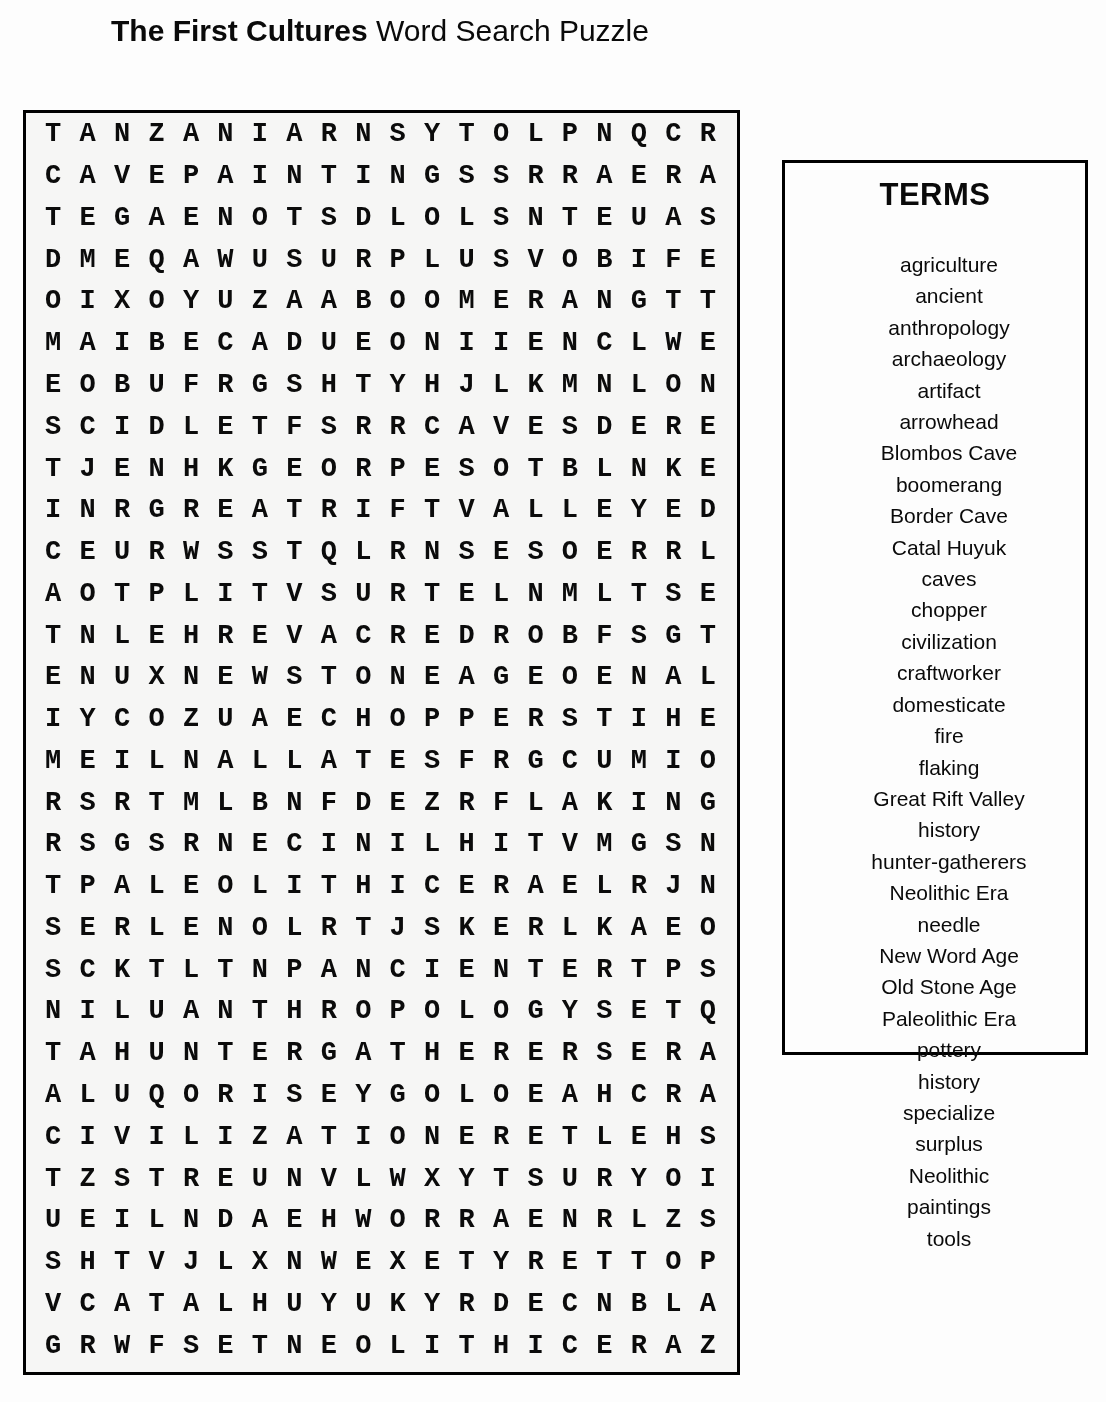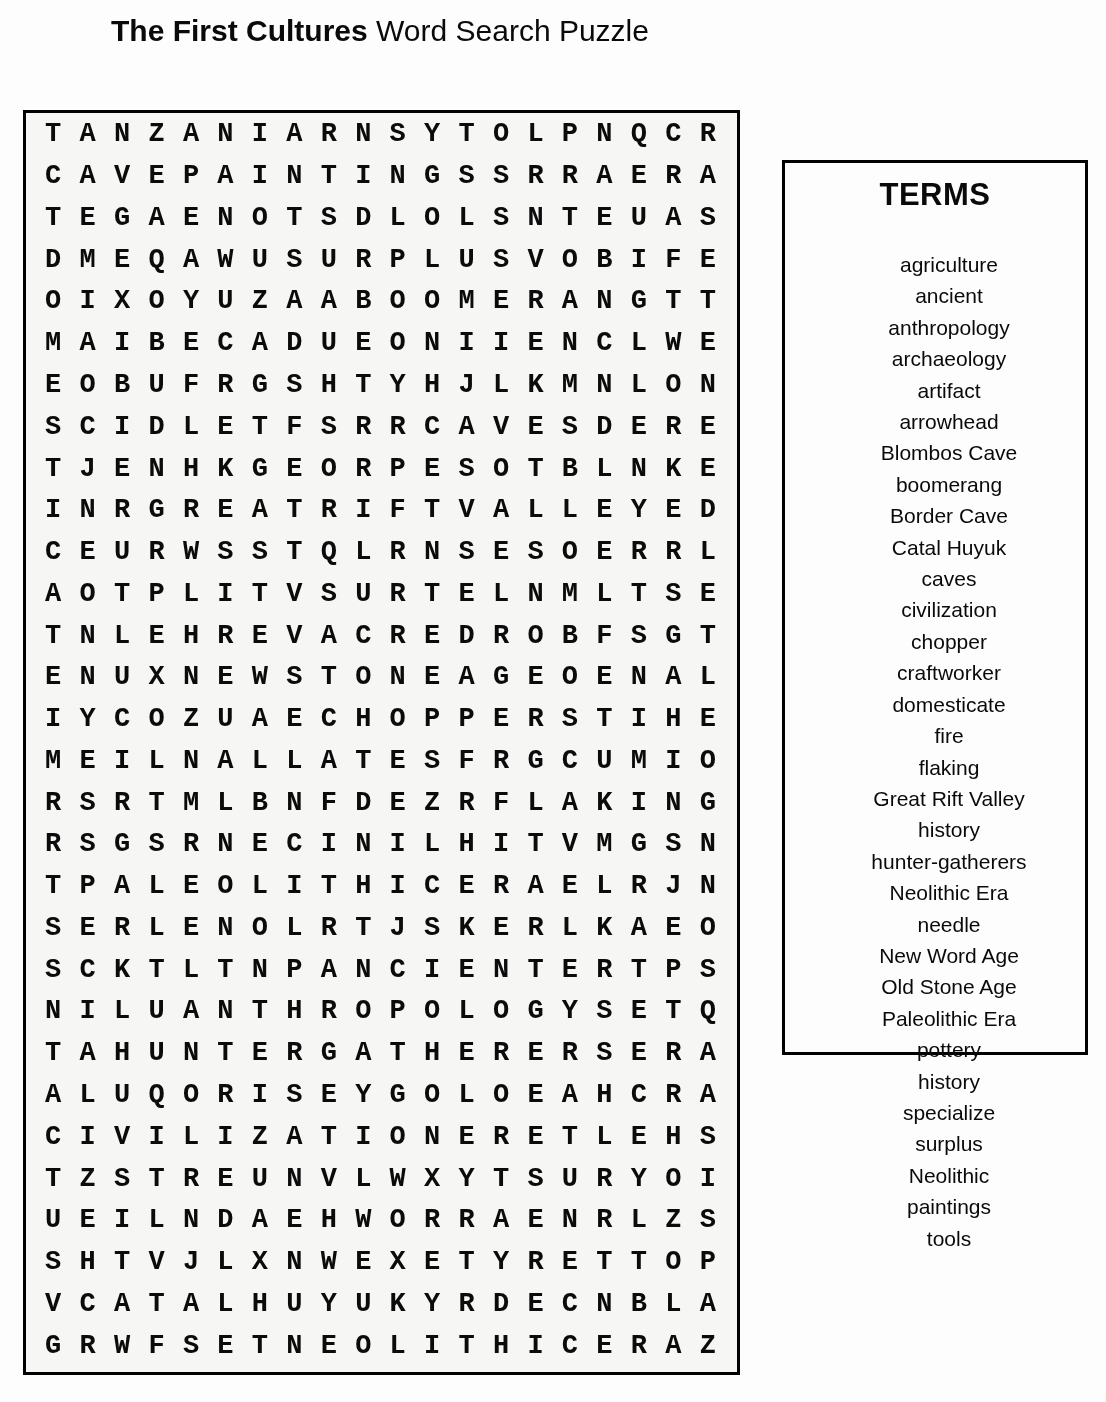--- a/index.html
+++ b/index.html
@@ -702,22 +702,22 @@
         <div class="term-item">ancient</div>
         <div class="term-item">anthropology</div>
         <div class="term-item">archaeology</div>
         <div class="term-item">artifact</div>
         <div class="term-item">arrowhead</div>
         <div class="term-item">Blombos Cave</div>
         <div class="term-item">boomerang</div>
         <div class="term-item">Border Cave</div>
         <div class="term-item">Catal Huyuk</div>
         <div class="term-item">caves</div>
+        <div class="term-item">chopper</div>
         <div class="term-item">civilization</div>
-        <div class="term-item">chopper</div>
         <div class="term-item">craftworker</div>
         <div class="term-item">domesticate</div>
         <div class="term-item">fire</div>
         <div class="term-item">flaking</div>
         <div class="term-item">Great Rift Valley</div>
         <div class="term-item">history</div>
         <div class="term-item">hunter-gatherers</div>
         <div class="term-item">Neolithic Era</div>
         <div class="term-item">needle</div>
         <div class="term-item">New Word Age</div>

